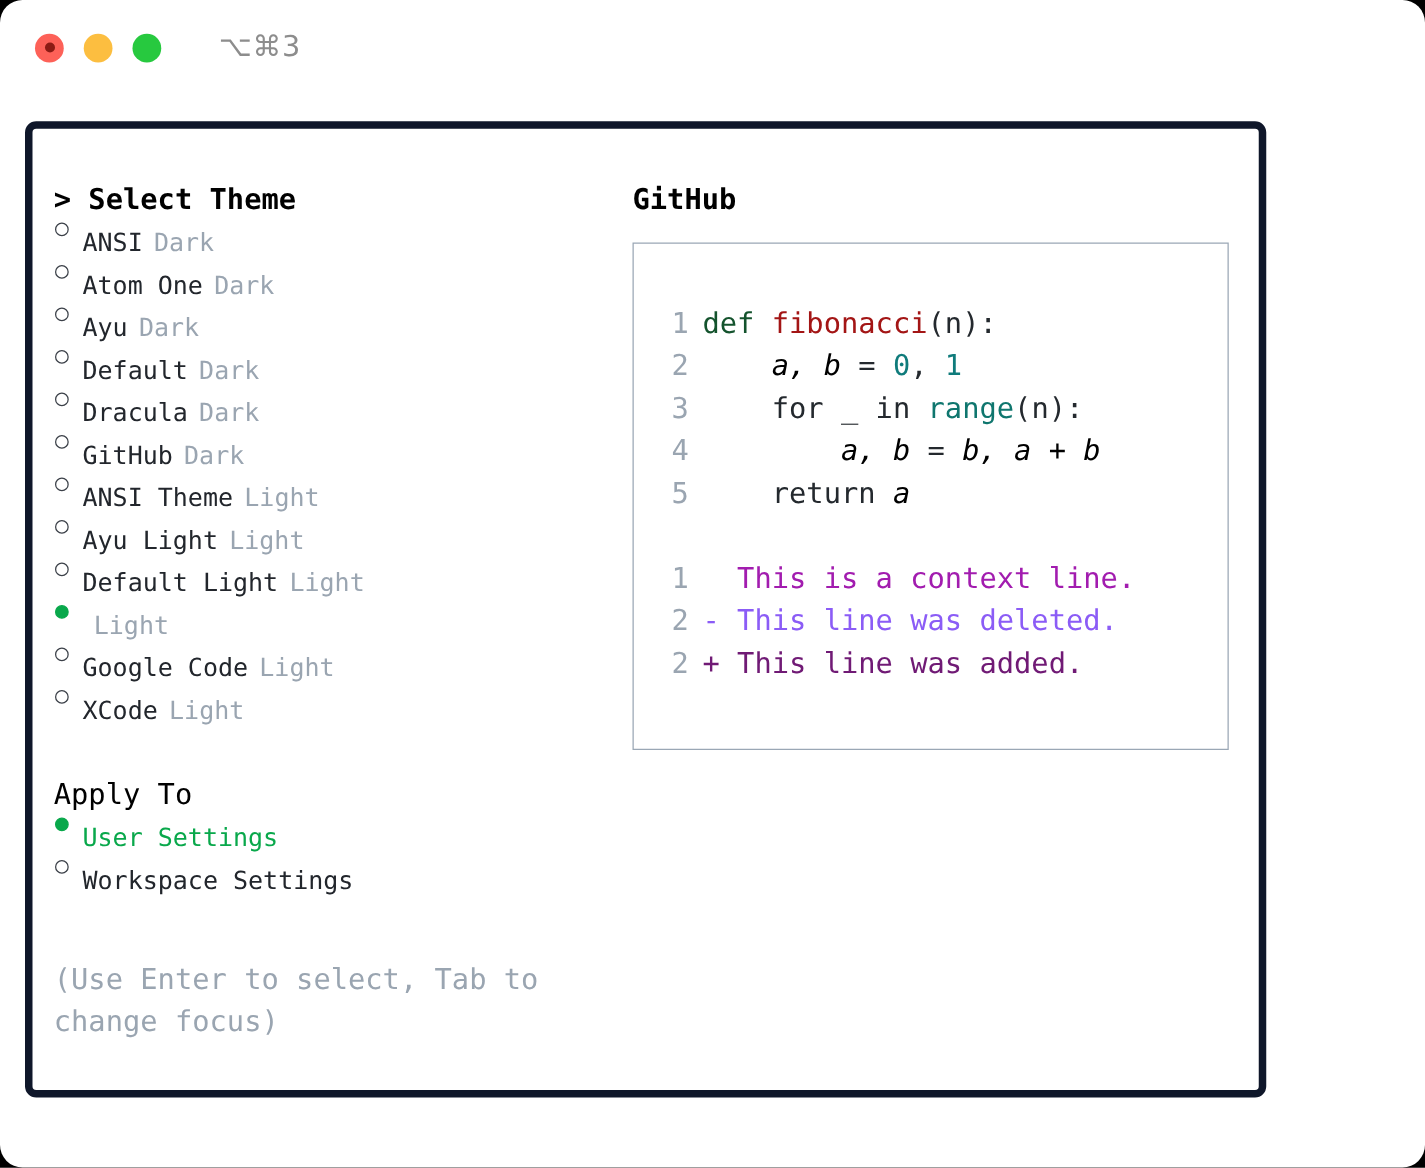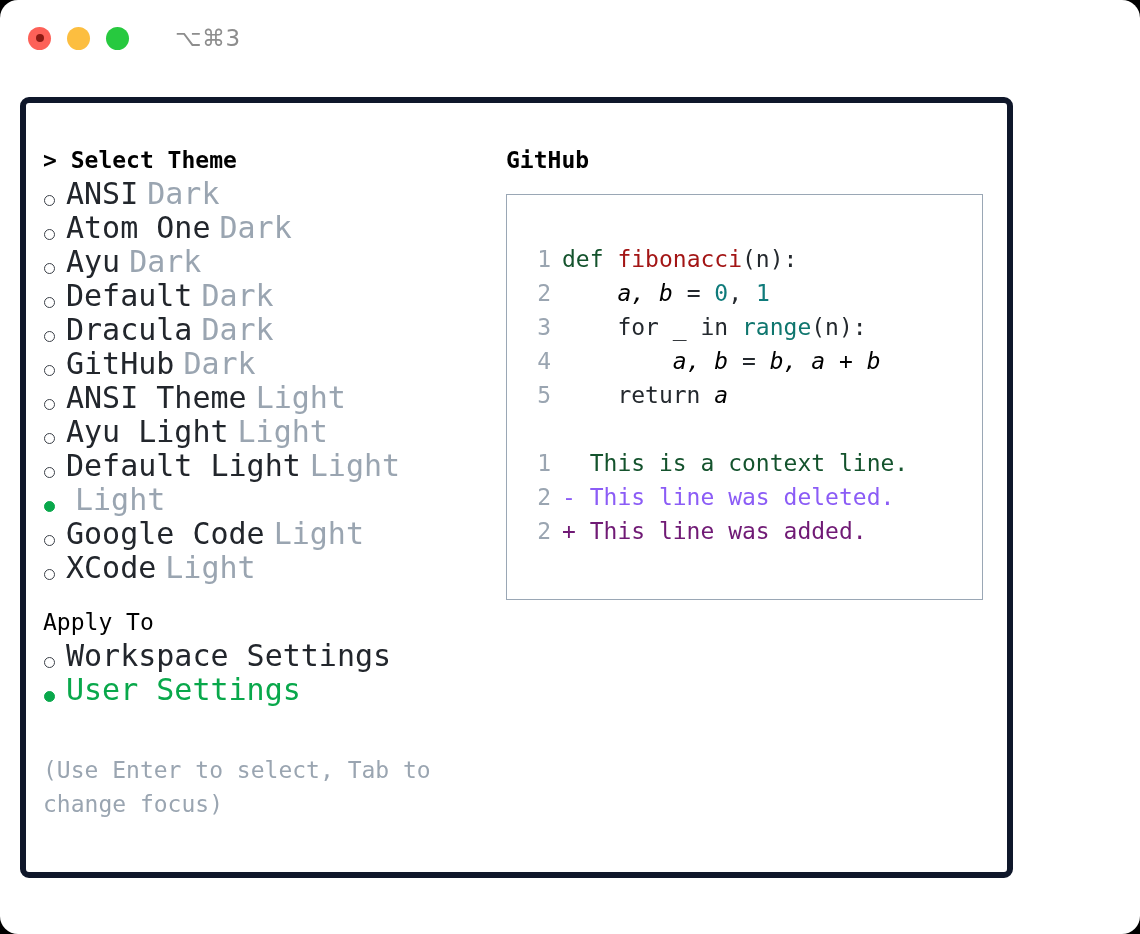--- a/index.html
+++ b/index.html
@@ -99,23 +99,23 @@
     color: #000000;
     line-height: 34px;
     white-space: pre;
   }
   .heading.bold { font-weight: bold; }
 
   .theme-list { margin-top: 0px; }
 
   .row {
     display: flex;
-    align-items: flex-end;
-    line-height: 34px;
-    font-size: 30px;
+    align-items: center;
+    line-height: 34px;
+    font-size: 20px;
     white-space: pre;
   }
   .bullet {
     width: 23px;
     display: inline-block;
     flex: 0 0 23px;
     position: relative;
     color: #3b4048;
   }
   .bullet i {
@@ -133,21 +133,21 @@
     background: #09a84b;
     border-color: #09a84b;
   }
   .name { color: #22262c; }
   .row.selected .name { color: #09a84b; }
   .kind {
     color: #9aa5b1;
     margin-left: 9px;
   }
 
-  .apply-block { margin-top: 20px; }
+  .apply-block { margin-top: 34px; }
 
   .hint {
     margin-top: 46px;
     font-size: 23px;
     line-height: 34px;
     color: #9aa5b1;
     width: 400px;
   }
 
   
@@ -187,21 +187,21 @@
   }
   .code-text { color: #24292e; }
   .spacer { height: 34px; }
 
   .tok-def { color: #14532d; }
   .tok-fn { color: #a31515; }
   .tok-num { color: #0f7b7b; }
   .tok-builtin { color: #0f766e; }
   .tok-var { font-style: italic; }
 
-  .diff-ctx { color: #14532d; }
+  .diff-ctx { color: #a21caf; }
   .diff-del { color: #8b5cf6; }
   .diff-add { color: #701a75; }
 </style>
 </head>
 <body>
 
 <div class="window">
 
   <div class="titlebar">
     <div class="traffic">
@@ -227,22 +227,22 @@
           <div class="row"><span class="bullet"><i></i></span><span class="name">Ayu Light</span><span class="kind">Light</span></div>
           <div class="row"><span class="bullet"><i></i></span><span class="name">Default Light</span><span class="kind">Light</span></div>
           <div class="row selected"><span class="bullet"><i></i></span><span class="kind">Light</span></div>
           <div class="row"><span class="bullet"><i></i></span><span class="name">Google Code</span><span class="kind">Light</span></div>
           <div class="row"><span class="bullet"><i></i></span><span class="name">XCode</span><span class="kind">Light</span></div>
         </div>
 
       <div class="apply-block">
         <div class="heading">Apply To</div>
         <div class="apply-list">
+            <div class="row selected"><span class="bullet"><i></i></span><span class="name">User Settings</span></div>
             <div class="row"><span class="bullet"><i></i></span><span class="name">Workspace Settings</span></div>
-            <div class="row selected"><span class="bullet"><i></i></span><span class="name">User Settings</span></div>
           </div>
       </div>
 
       <div class="hint">(Use Enter to select, Tab to change focus)</div>
     </div>
 
     <div class="right-col">
       <div class="preview-heading">GitHub</div>
       <div class="code-box">
         <div>

